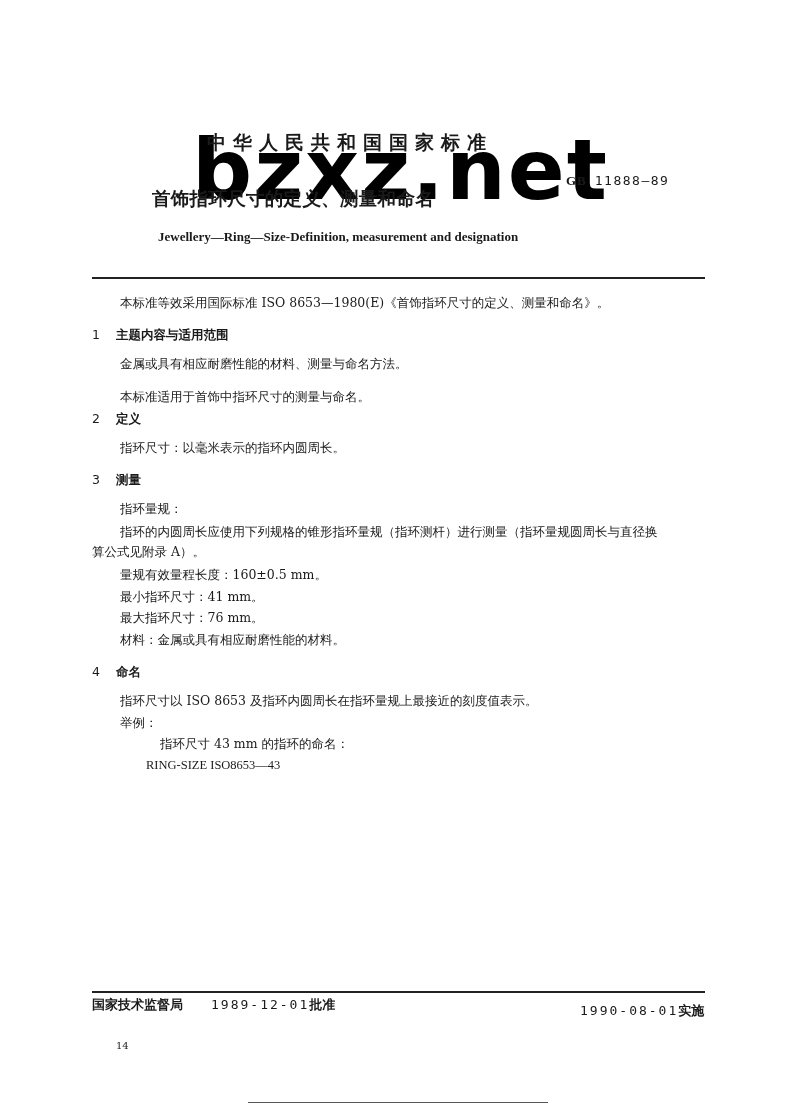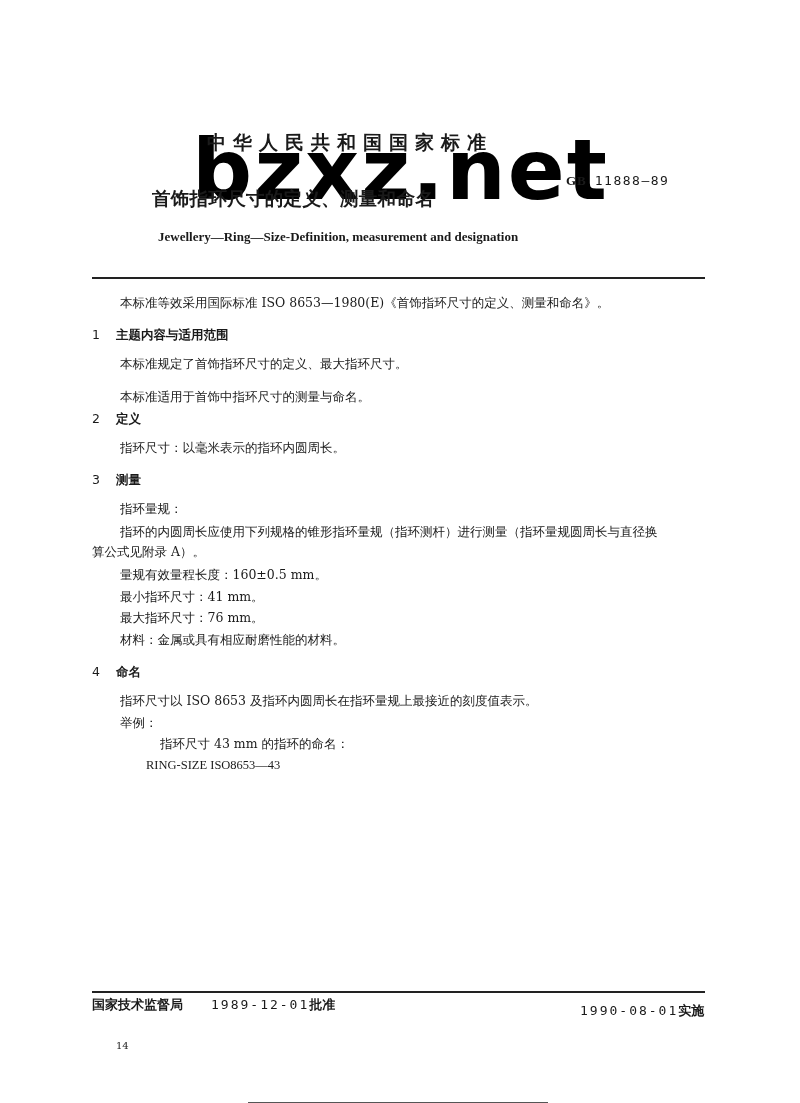--- a/index.html
+++ b/index.html
@@ -39,21 +39,21 @@
 </div>
 <div class="abs en-title">Jewellery—Ring—Size-Definition, measurement and designation</div>
 
 <div class="rule" style="left:92px; top:277px; width:613px;"></div>
 
 <div class="abs body-text" style="left:120px; top:297px;">本标准等效采用国际标准 ISO 8653—1980(E)《首饰指环尺寸的定义、测量和命名》。</div>
 
 <div class="abs heading" style="left:92px; top:327px;">
   <span class="num">1</span><span>主题内容与适用范围</span>
 </div>
-<div class="abs body-text" style="left:120px; top:358px;">本标准规定了首饰指环尺寸的定义、最大指环尺寸。</div>
+<div class="abs body-text" style="left:120px; top:358px;">金属或具有相应耐磨性能的材料、测量与命名方法。</div>
 <div class="abs body-text" style="left:120px; top:391px;">本标准适用于首饰中指环尺寸的测量与命名。</div>
 
 <div class="abs heading" style="left:92px; top:411px;">
   <span class="num">2</span><span>定义</span>
 </div>
 <div class="abs body-text" style="left:120px; top:442px;">指环尺寸：以毫米表示的指环内圆周长。</div>
 
 <div class="abs heading" style="left:92px; top:472px;">
   <span class="num">3</span><span>测量</span>
 </div>

